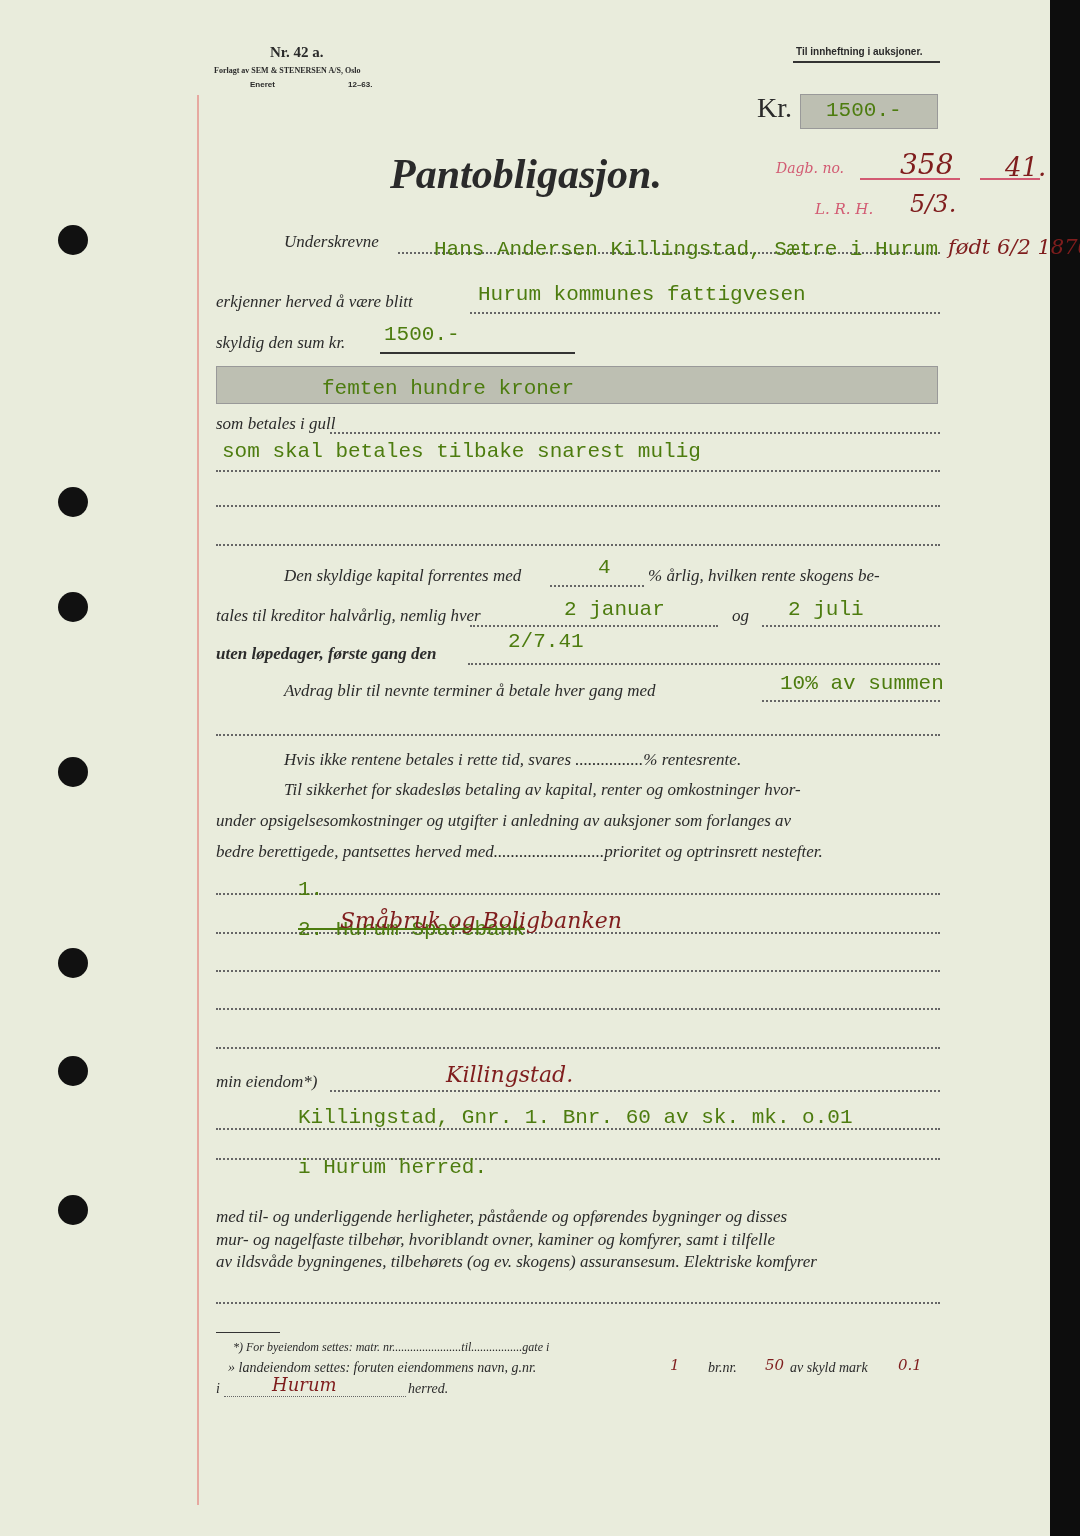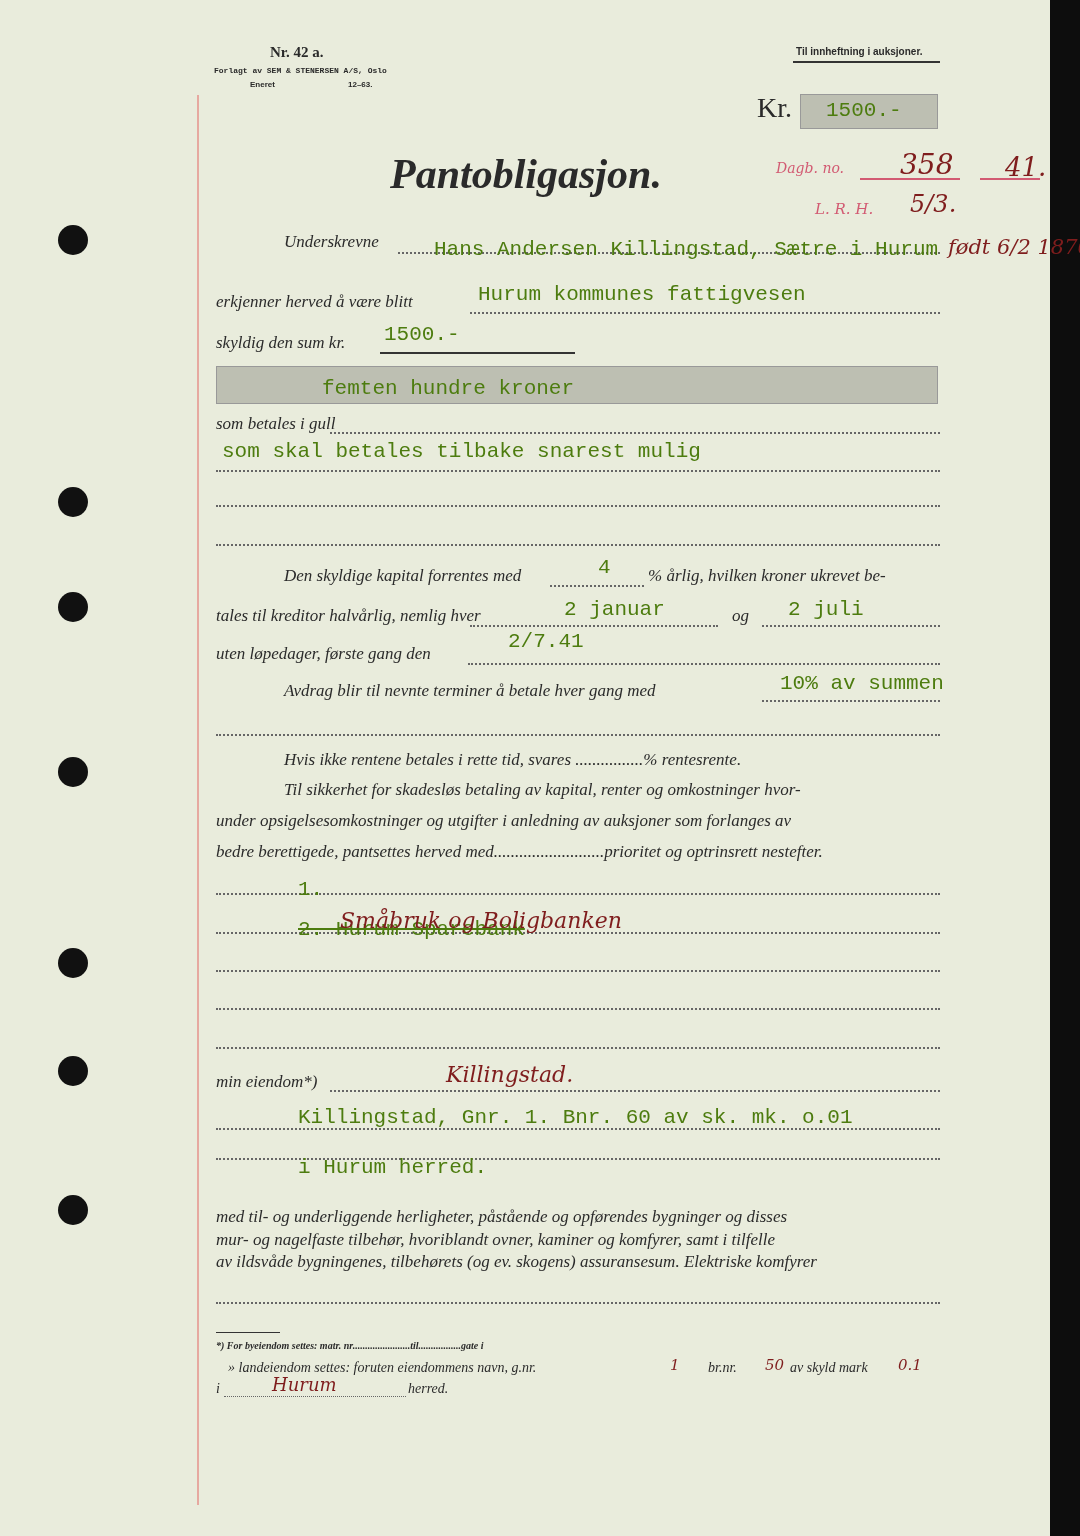--- a/index.html
+++ b/index.html
@@ -24,21 +24,21 @@
 
 <div class="hole" style="top:225px"></div>
 <div class="hole" style="top:487px"></div>
 <div class="hole" style="top:592px"></div>
 <div class="hole" style="top:757px"></div>
 <div class="hole" style="top:948px"></div>
 <div class="hole" style="top:1056px"></div>
 <div class="hole" style="top:1195px"></div>
 
 <div class="abs" style="left:270px;top:44px;font-size:15px;font-weight:bold;">Nr. 42 a.</div>
-<div class="abs" style="left:214px;top:66px;font-family:Liberation Mono, monospace;font-size:8px;font-weight:bold;">Forlagt av SEM &amp; STENERSEN A/S, Oslo</div>
+<div class="abs" style="left:214px;top:66px;font-family:Liberation Serif, serif;font-size:8px;font-weight:bold;">Forlagt av SEM &amp; STENERSEN A/S, Oslo</div>
 <div class="abs" style="left:250px;top:80px;font-family:'Liberation Sans',sans-serif;font-size:8px;font-weight:bold;">Eneret</div>
 <div class="abs" style="left:348px;top:80px;font-family:'Liberation Sans',sans-serif;font-size:8px;font-weight:bold;">12–63.</div>
 
 <div class="abs" style="left:796px;top:46px;font-family:'Liberation Sans',sans-serif;font-size:10px;font-weight:bold;">Til innheftning i auksjoner.</div>
 <div class="solid" style="left:793px;top:61px;width:147px;"></div>
 
 <div class="abs" style="left:757px;top:92px;font-size:28px;font-weight:normal;">Kr.</div>
 <div class="shade" style="left:800px;top:94px;width:136px;height:33px;"></div>
 <div class="abs tw" style="left:826px;top:99px;">1500.-</div>
 
@@ -71,30 +71,30 @@
 <div class="abs it" style="left:216px;top:414px;">som betales i gull</div>
 <div class="dots" style="left:330px;top:432px;width:610px;"></div>
 <div class="abs tw" style="left:222px;top:440px;">som skal betales tilbake snarest mulig</div>
 <div class="dots" style="left:216px;top:470px;width:724px;"></div>
 <div class="dots" style="left:216px;top:505px;width:724px;"></div>
 <div class="dots" style="left:216px;top:544px;width:724px;"></div>
 
 <div class="abs it" style="left:284px;top:566px;">Den skyldige kapital forrentes med</div>
 <div class="dots" style="left:550px;top:585px;width:94px;"></div>
 <div class="abs tw" style="left:598px;top:556px;">4</div>
-<div class="abs it" style="left:648px;top:566px;">% årlig, hvilken kroner ukrevet be-</div>
+<div class="abs it" style="left:648px;top:566px;">% årlig, hvilken rente skogens be-</div>
 
 <div class="abs it" style="left:216px;top:606px;">tales til kreditor halvårlig, nemlig hver</div>
 <div class="dots" style="left:470px;top:625px;width:248px;"></div>
 <div class="abs tw" style="left:564px;top:598px;">2 januar</div>
 <div class="abs it" style="left:732px;top:606px;">og</div>
 <div class="dots" style="left:762px;top:625px;width:178px;"></div>
 <div class="abs tw" style="left:788px;top:598px;">2 juli</div>
 
-<div class="abs it" style="left:216px;top:644px;">uten løpedager, første gang den</div>
+<div class="abs it" style="left:216px;top:644px;font-weight:bold;">uten løpedager, første gang den</div>
 <div class="dots" style="left:468px;top:663px;width:472px;"></div>
 <div class="abs tw" style="left:508px;top:630px;">2/7.41</div>
 
 <div class="abs it" style="left:284px;top:681px;">Avdrag blir til nevnte terminer å betale hver gang med</div>
 <div class="dots" style="left:762px;top:700px;width:178px;"></div>
 <div class="abs tw" style="left:780px;top:672px;">10% av summen</div>
 <div class="dots" style="left:216px;top:734px;width:724px;"></div>
 
 <div class="abs it" style="left:284px;top:750px;">Hvis ikke rentene betales i rette tid, svares ................% rentesrente.</div>
 <div class="abs it" style="left:284px;top:780px;">Til sikkerhet for skadesløs betaling av kapital, renter og omkostninger hvor-</div>
@@ -117,21 +117,21 @@
 <div class="abs tw" style="left:298px;top:1106px;">Killingstad, Gnr. 1. Bnr. 60 av sk. mk. o.01</div>
 <div class="dots" style="left:216px;top:1158px;width:724px;"></div>
 <div class="abs tw" style="left:298px;top:1156px;">i Hurum herred.</div>
 
 <div class="abs it" style="left:216px;top:1207px;">med til- og underliggende herligheter, påstående og opførendes bygninger og disses</div>
 <div class="abs it" style="left:216px;top:1230px;">mur- og nagelfaste tilbehør, hvoriblandt ovner, kaminer og komfyrer, samt i tilfelle</div>
 <div class="abs it" style="left:216px;top:1252px;">av ildsvåde bygningenes, tilbehørets (og ev. skogens) assuransesum. Elektriske komfyrer</div>
 <div class="dots" style="left:216px;top:1302px;width:724px;"></div>
 
 <div class="solid" style="left:216px;top:1332px;width:64px;border-bottom-width:1px;"></div>
-<div class="abs it" style="left:216px;top:1340px;font-size:10px;font-weight:bold;">*) For byeiendom settes: matr. nr.......................til.................gate i</div>
+<div class="abs it" style="left:233px;top:1340px;font-size:12px;">*) For byeiendom settes: matr. nr.......................til.................gate i</div>
 <div class="abs it" style="left:228px;top:1360px;font-size:14px;">» landeiendom settes: foruten eiendommens navn, g.nr.</div>
 <div class="abs hand" style="left:670px;top:1356px;font-size:15px;">1</div>
 <div class="abs it" style="left:708px;top:1360px;font-size:14px;">br.nr.</div>
 <div class="abs hand" style="left:765px;top:1356px;font-size:15px;">50</div>
 <div class="abs it" style="left:790px;top:1360px;font-size:14px;">av skyld mark</div>
 <div class="abs hand" style="left:898px;top:1356px;font-size:15px;">0.1</div>
 <div class="abs it" style="left:216px;top:1381px;font-size:14px;">i</div>
 <div class="dots" style="left:224px;top:1396px;width:182px;border-bottom-width:1px;"></div>
 <div class="abs hand" style="left:272px;top:1374px;font-size:18px;">Hurum</div>
 <div class="abs it" style="left:408px;top:1381px;font-size:14px;">herred.</div>

